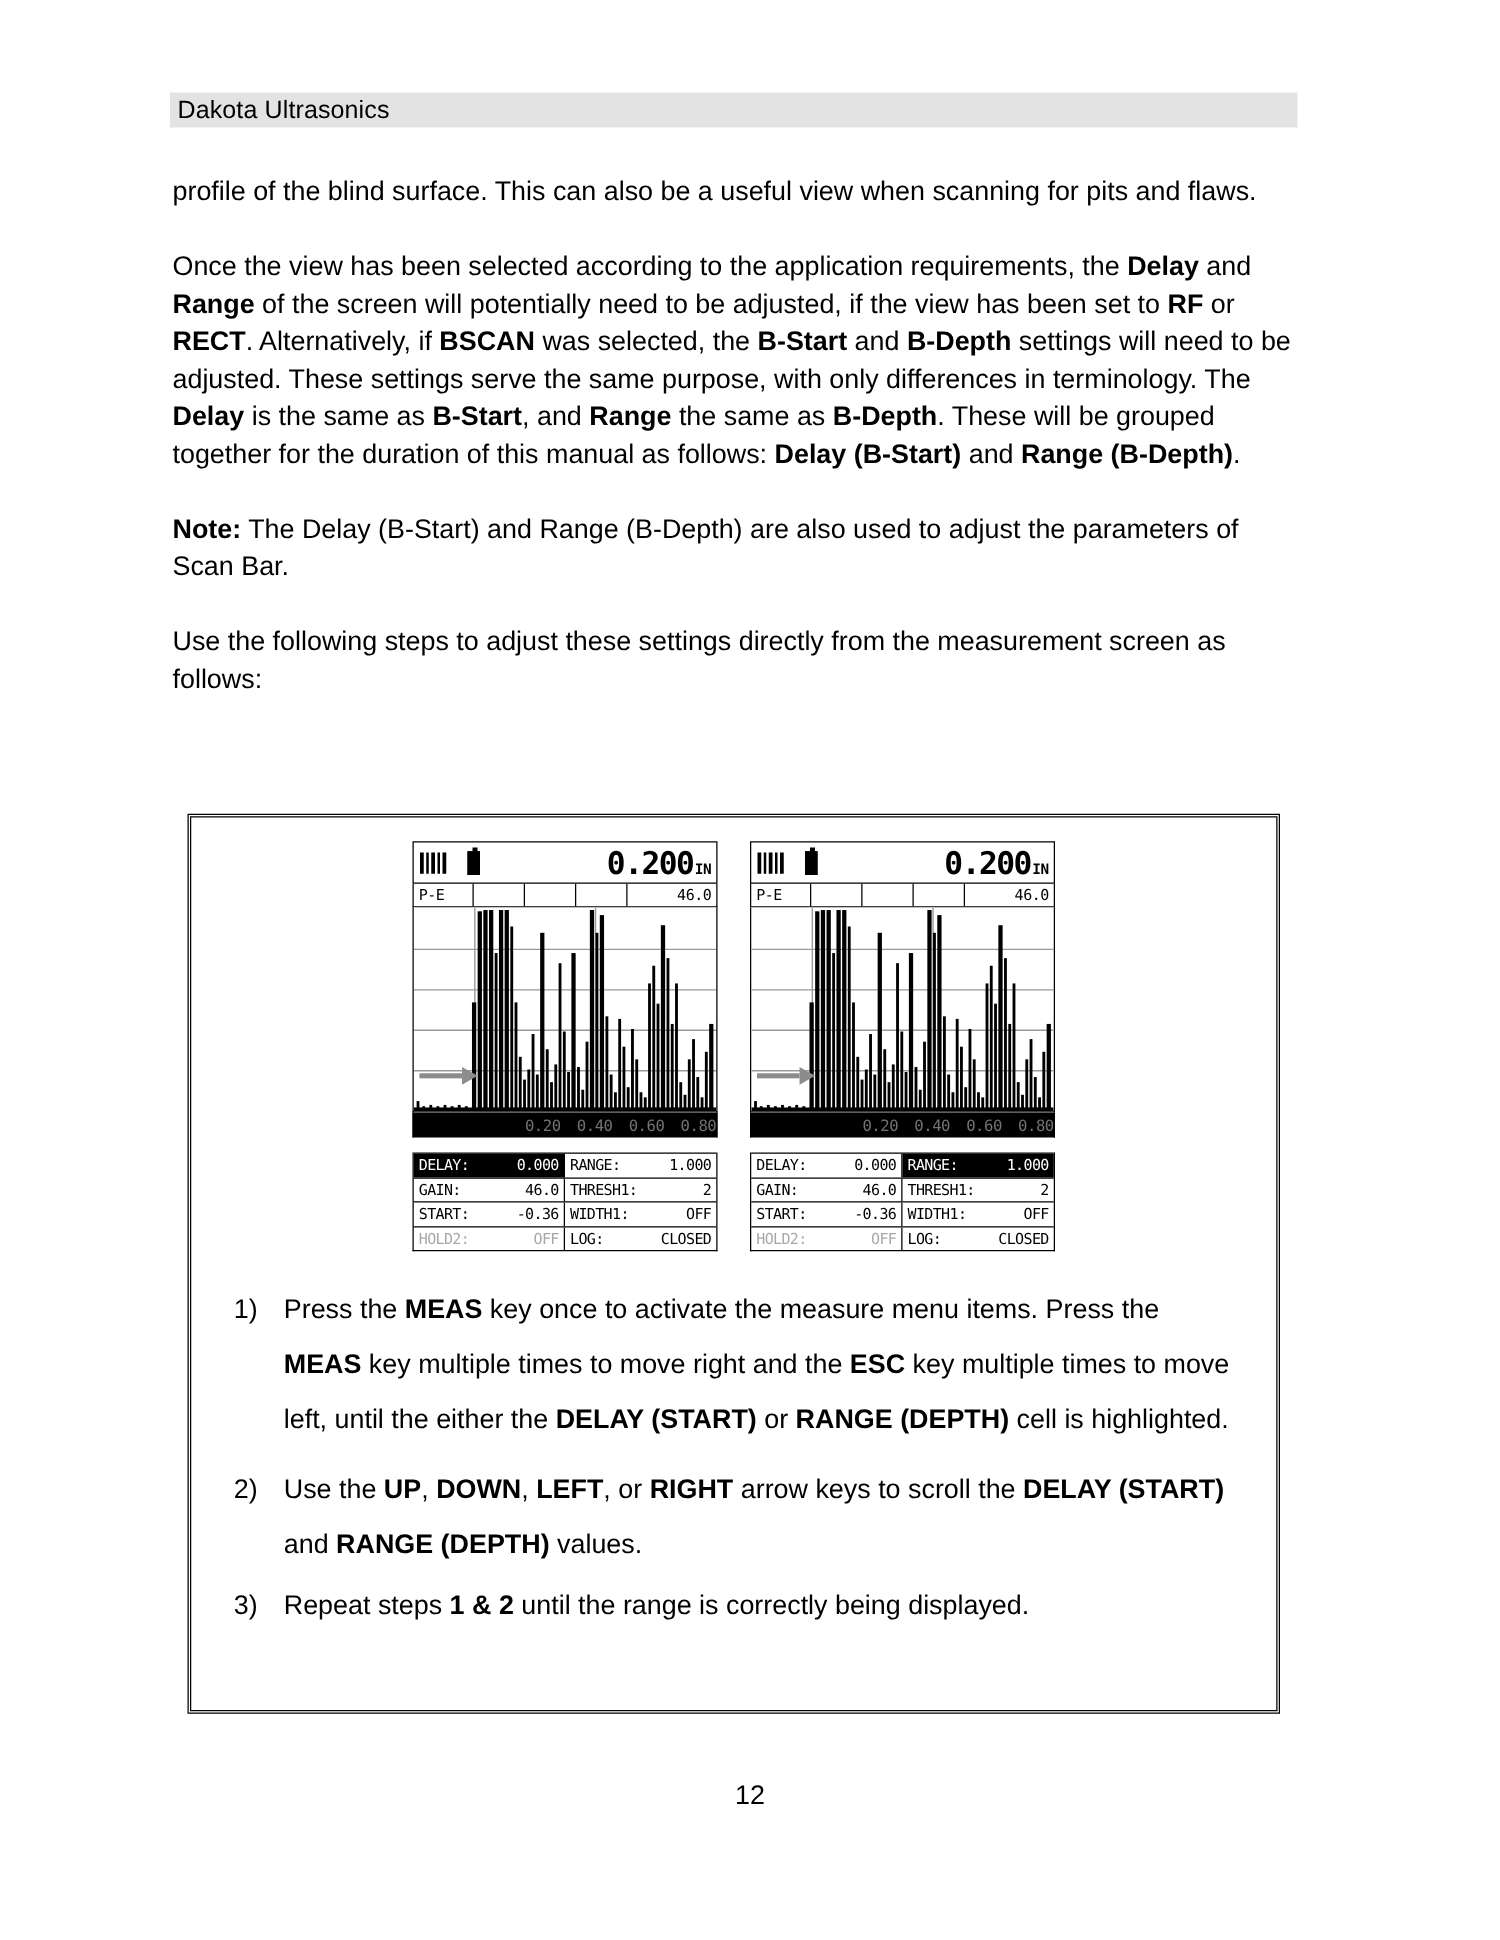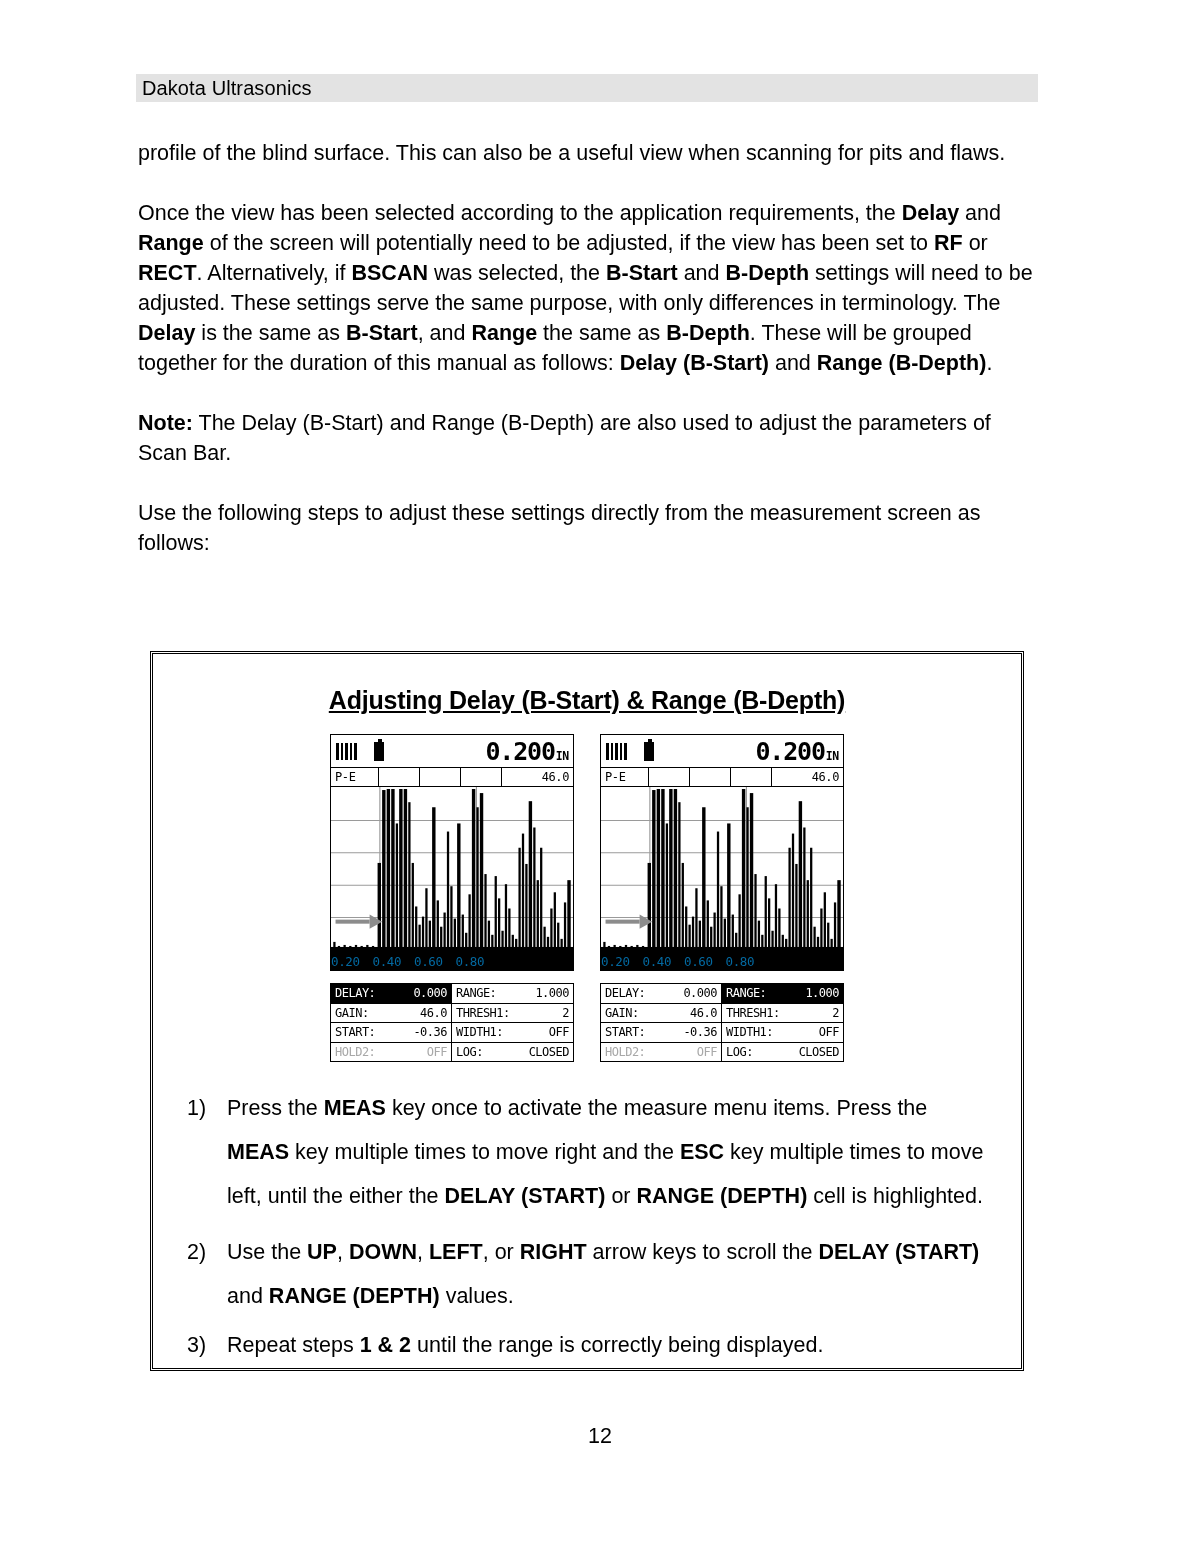--- a/index.html
+++ b/index.html
@@ -178,24 +178,24 @@
     box-sizing: border-box;
     background: #ffffff;
     overflow: hidden;
   }
   .lcd-plot svg { display: block; width: 100%; height: 100%; }
 
   
   .lcd-scale {
     height: 20px;
     background: #000;
-    color: #0369a1;
+    color: #737373;
     display: flex;
     align-items: center;
-    justify-content: flex-start;
+    justify-content: flex-end;
     gap: 13px;
     font-size: 12.5px;
     letter-spacing: -0.4px;
     border-left: 1.6px solid #000;
     border-right: 1.6px solid #000;
     box-sizing: border-box;
   }
 
   
   .lcd-params {
@@ -274,21 +274,20 @@
   <p class="para">
     <b>Note:</b><span>  The Delay (B-Start) and Range (B-Depth) are also used to adjust the parameters of Scan Bar.</span>
   </p>
 
   <p class="para">Use the following steps to adjust these settings directly from the measurement screen as follows:</p>
 
 </div>
 
 <div class="figure-box">
 
-  <div class="fig-title">Adjusting Delay (B-Start) &amp; Range (B-Depth)</div>
 
   <div class="lcd-row">
 
     <div class="lcd">
 
       <div class="lcd-head">
         <span class="sig-bars">
           <i></i>
             <i></i>
             <i></i>

